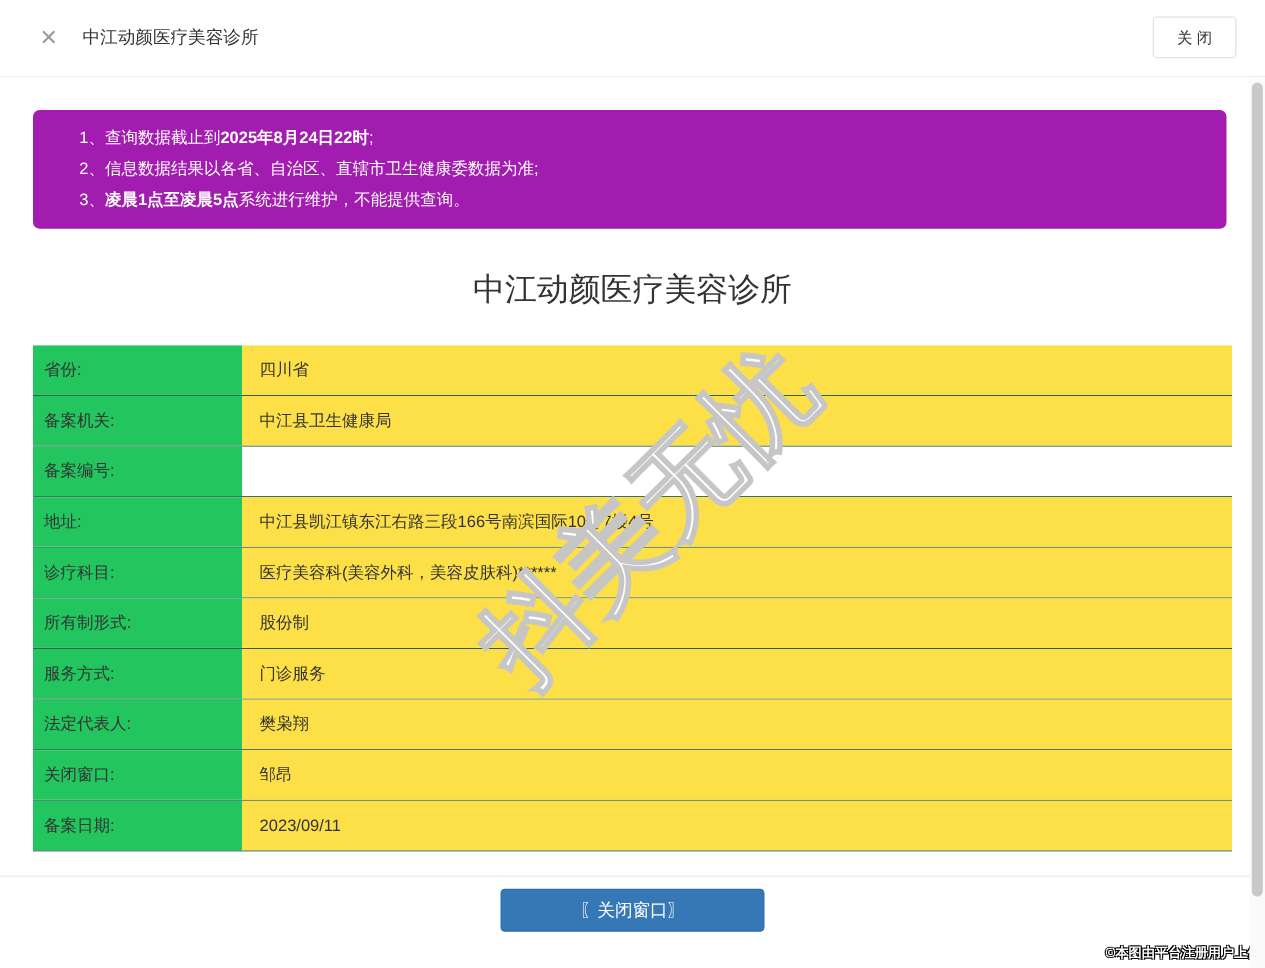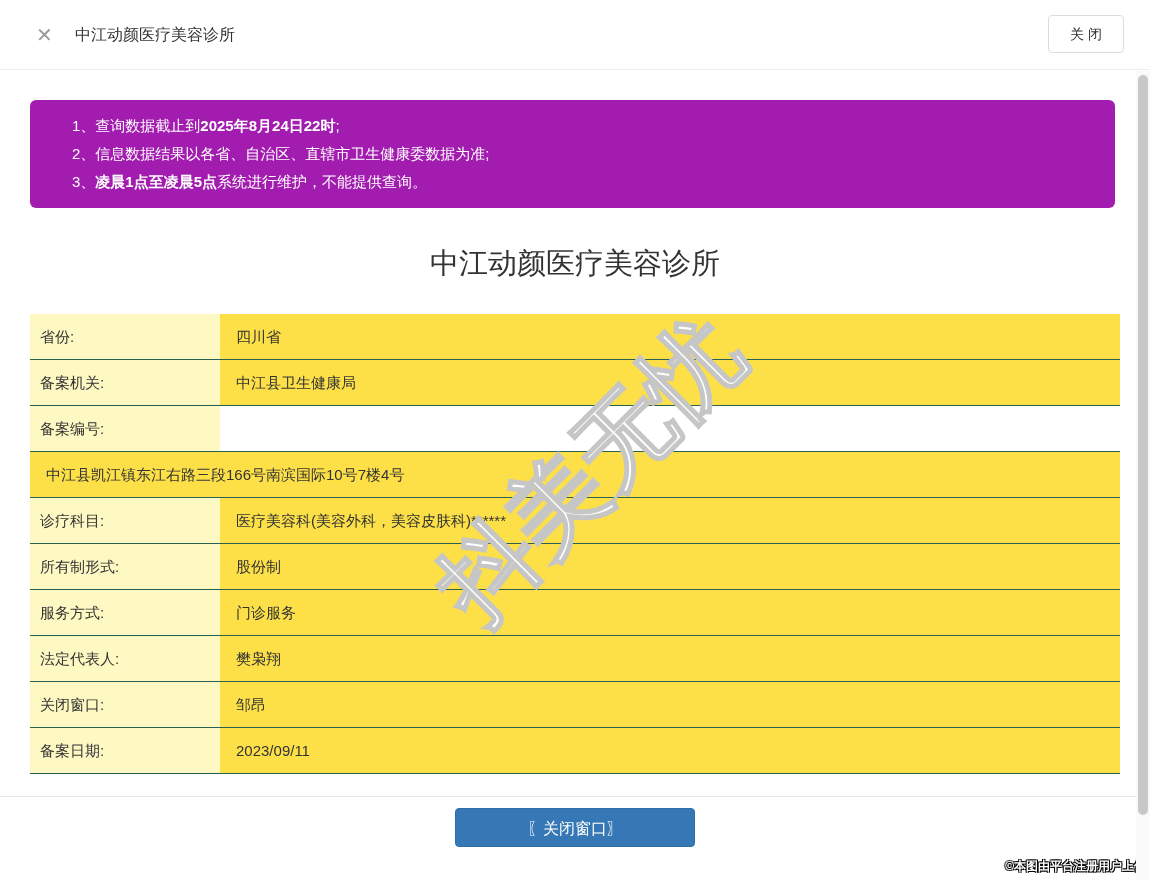--- a/index.html
+++ b/index.html
@@ -72,21 +72,21 @@
   .dtable {
     margin: 30px 30px 0 30px;
   }
   .trow {
     display: flex;
     height: 46px;
     border-bottom: 1px solid #2a6152;
   }
   .tlabel {
     width: 190px;
-    background: #fef9c3;
+    background: #22c55e;
     line-height: 45px;
     padding-left: 10px;
     font-size: 15px;
     color: #333;
   }
   .tvalue {
     flex: 1;
     background: #fde047;
     line-height: 45px;
     padding-left: 16px;
@@ -185,20 +185,21 @@
     <div class="tvalue">四川省</div>
   </div>
   <div class="trow">
     <div class="tlabel">备案机关:</div>
     <div class="tvalue">中江县卫生健康局</div>
   </div>
   <div class="trow">
     <div class="tlabel">备案编号:</div>
   </div>
   <div class="trow">
+    <div class="tlabel">地址:</div>
     <div class="tvalue">中江县凯江镇东江右路三段166号南滨国际10号7楼4号</div>
   </div>
   <div class="trow">
     <div class="tlabel">诊疗科目:</div>
     <div class="tvalue">医疗美容科(美容外科，美容皮肤科)******</div>
   </div>
   <div class="trow">
     <div class="tlabel">所有制形式:</div>
     <div class="tvalue">股份制</div>
   </div>

